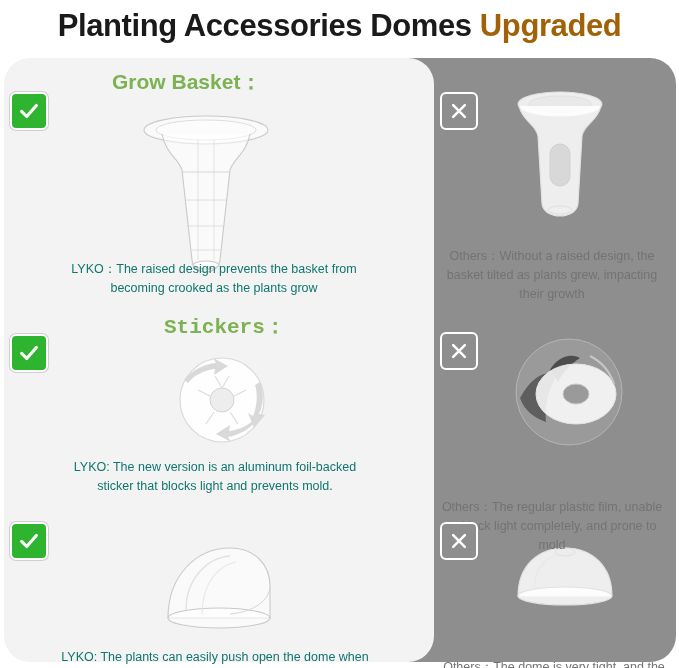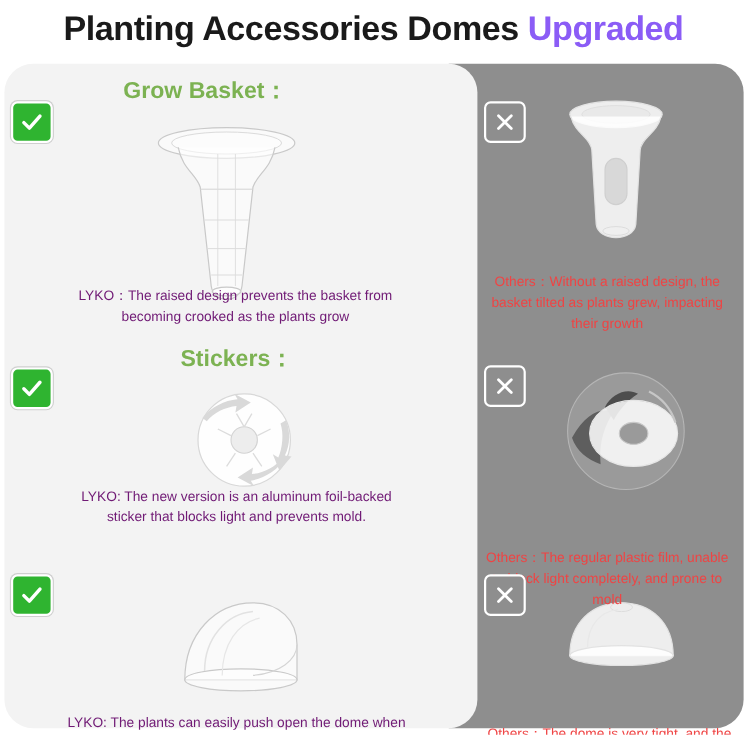--- a/index.html
+++ b/index.html
@@ -24,21 +24,21 @@
     background: #ffffff;
   }
   .header-title {
     font-size: 31px;
     font-weight: bold;
     color: #1a1a1a;
     letter-spacing: -0.4px;
     white-space: nowrap;
   }
   .header-title .accent {
-    color: #8b5cf6;
+    color: #a16207;
   }
 
   
   .board {
     position: absolute;
     top: 52px;
     left: 0;
     width: 625px;
     height: 616px;
   }
@@ -95,24 +95,24 @@
     color: #7cb252;
     white-space: nowrap;
   }
 
   
   .cap {
     position: absolute;
     z-index: 4;
     font-size: 12.5px;
     line-height: 1.5;
-    color: #701a75;
+    color: #0f766e;
     text-align: center;
   }
-  .cap-right { color: #ef4444; }
+  .cap-right { color: #737373; }
 
   
   .art { position: absolute; z-index: 3; }
 
   
   .glass {
     fill: #ffffff;
     fill-opacity: 0.55;
     stroke: #c9c9c9;
     stroke-width: 1.1;
@@ -175,32 +175,32 @@
   </svg>
 
   <div class="cap cap-right" style="top:195px; left:436px; width:232px;">Others：Without a raised design, the basket tilted as plants grew, impacting their growth</div>
 
   <div class="badge badge-check" style="top:282px; left:10px;">
     <svg viewBox="0 0 24 24">
       <path d="M4 12.5 L9.5 18 L20 6" fill="none" stroke="#ffffff" stroke-width="3.4" stroke-linecap="round" stroke-linejoin="round"></path>
     </svg>
   </div>
 
-  <div class="sec-title" style="top:260px; left:164px;">Stickers：</div>
+  <div class="sec-title" style="top:260px; left:164px;font-family:Liberation Mono, monospace;">Stickers：</div>
 
   <svg class="art" style="top:294px; left:160px;" width="124" height="108" viewBox="0 0 124 108">
     <circle cx="62" cy="54" r="42" fill="#ffffff" fill-opacity="0.85" stroke="#d8d8d8" stroke-width="1.1"></circle>
     <circle cx="62" cy="54" r="12" fill="#ededed" stroke="#d3d3d3" stroke-width="1"></circle>
     <path d="M62 42 L55 30 M62 42 L69 30 M50 50 L38 44 M74 50 L86 44 M54 66 L46 78 M70 66 L78 78" stroke="#dcdcdc" stroke-width="1.2" fill="none"></path>
     <path d="M24 34 C32 24 44 18 56 17 L53 12 L68 20 L54 29 L55 23 C45 24 34 29 28 37 Z" fill="#d9d9d9"></path>
     <path d="M100 70 C92 82 80 89 68 91 L71 96 L56 88 L70 79 L69 85 C79 84 90 79 96 71 Z" fill="#d9d9d9"></path>
     <path d="M100 36 C104 46 104 58 99 68 L105 69 L94 82 L88 67 L93 70 C97 61 98 48 95 39 Z" fill="#d9d9d9"></path>
   </svg>
 
-  <div class="cap" style="top:390px; left:56px; width:318px;">LYKO: The new version is an aluminum foil-backed sticker that blocks light and prevents mold.</div>
+  <div class="cap" style="top:406px; left:56px; width:318px;">LYKO: The new version is an aluminum foil-backed sticker that blocks light and prevents mold.</div>
 
   <div class="badge badge-x" style="top:280px; left:440px;">
     <svg viewBox="0 0 24 24">
       <path d="M5 5 L19 19 M19 5 L5 19" fill="none" stroke="#ffffff" stroke-width="3" stroke-linecap="round"></path>
     </svg>
   </div>
 
   <svg class="art" style="top:284px; left:510px;" width="118" height="112" viewBox="0 0 118 112">
     <circle cx="59" cy="56" r="53" fill="#9a9a9a" stroke="#b5b5b5" stroke-width="1"></circle>
     <path d="M10 62 C22 40 36 34 48 38 C40 50 34 66 36 86 C24 82 14 74 10 62 Z" fill="#5e5e5e"></path>

